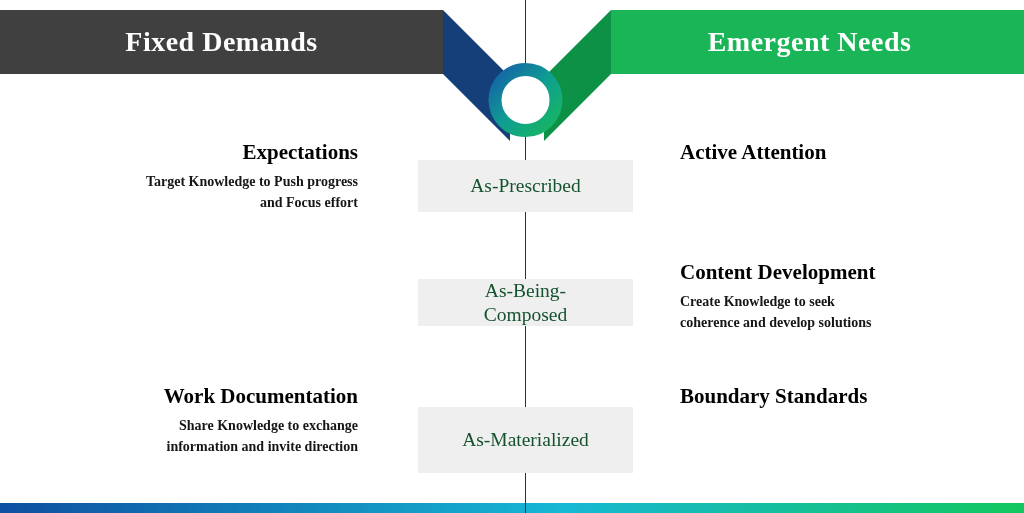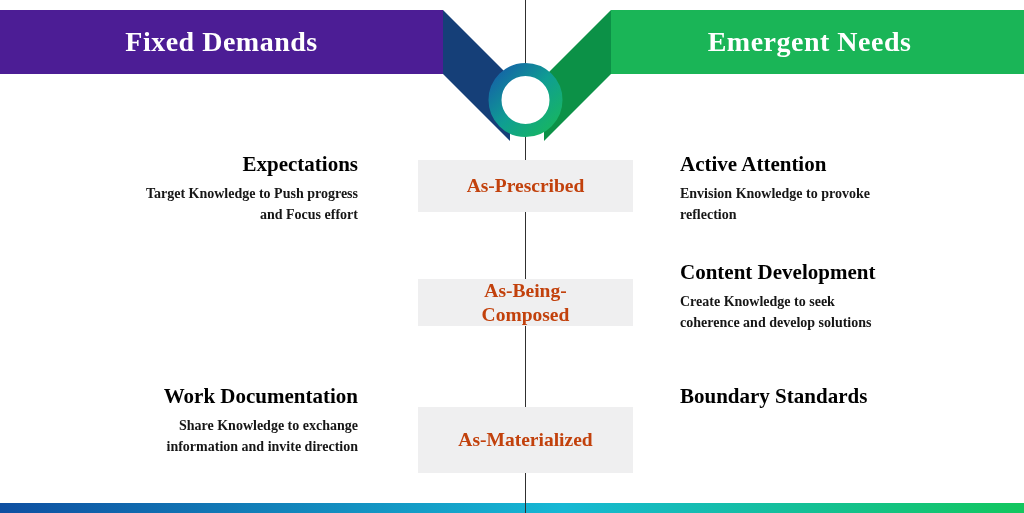--- a/index.html
+++ b/index.html
@@ -19,38 +19,38 @@
   
   .banner{
     position:absolute;top:10px;height:64px;
     display:flex;align-items:center;justify-content:center;
     z-index:3;box-sizing:border-box;
   }
   .banner span{
     color:#ffffff;font-weight:bold;font-size:28px;letter-spacing:.5px;
     white-space:nowrap;
   }
-  .banner-left{left:0;width:443px;background:#4c1d95;}
+  .banner-left{left:0;width:443px;background:#404040;}
   .banner-right{left:611px;width:413px;background:#1ab557;padding-right:16px;}
   
   .deco{position:absolute;left:0;top:0;z-index:2;pointer-events:none;}
   
   .cell{position:absolute;z-index:4;}
   .cell h3{margin:0 0 7px 0;font-size:21px;line-height:24px;font-weight:bold;color:#000;}
   .cell p{margin:0;font-size:14px;line-height:21px;font-weight:bold;color:#161616;}
   .cell.left{left:0;width:358px;text-align:right;}
   .cell.right{left:680px;width:336px;text-align:left;}
-  .cell.r1{top:152px}.cell.r2{top:260px}.cell.r3{top:384px}
+  .cell.r1{top:140px}.cell.r2{top:260px}.cell.r3{top:384px}
   
   .centerbox{
     position:absolute;left:418px;width:215px;background:#efeff0;
     display:flex;align-items:center;justify-content:center;
     text-align:center;z-index:3;
   }
-  .centerbox span{font-size:19.5px;line-height:1.2;font-weight:bold;color:#c2410c;}
+  .centerbox span{font-size:19.5px;line-height:1.2;font-weight:normal;color:#14532d;}
   .centerbox.r1{top:160px;height:52px}
   .centerbox.r2{top:279px;height:47px}
   .centerbox.r3{top:407px;height:66px}
   
   .bottombar{
     position:absolute;left:0;bottom:0;width:1024px;height:10px;z-index:0;
     background:linear-gradient(to right,#0e4fa1 0%,#16b8d4 55%,#12c75e 100%);
   }
 </style>
 </head>
@@ -82,21 +82,20 @@
 
   <section class="cell left r1">
     <h3>Expectations</h3>
     <p>Target Knowledge to Push progress<br>and Focus effort</p>
   </section>
   <div class="centerbox r1">
     <span>As-Prescribed</span>
   </div>
   <section class="cell right r1">
     <h3>Active Attention</h3>
-    <p>Envision Knowledge to provoke<br>reflection</p>
   </section>
 
   <div class="centerbox r2">
     <span>As-Being-<br>Composed</span>
   </div>
   <section class="cell left r3">
     <h3>Work Documentation</h3>
     <p>Share Knowledge to exchange<br>information and invite direction</p>
   </section>
 

